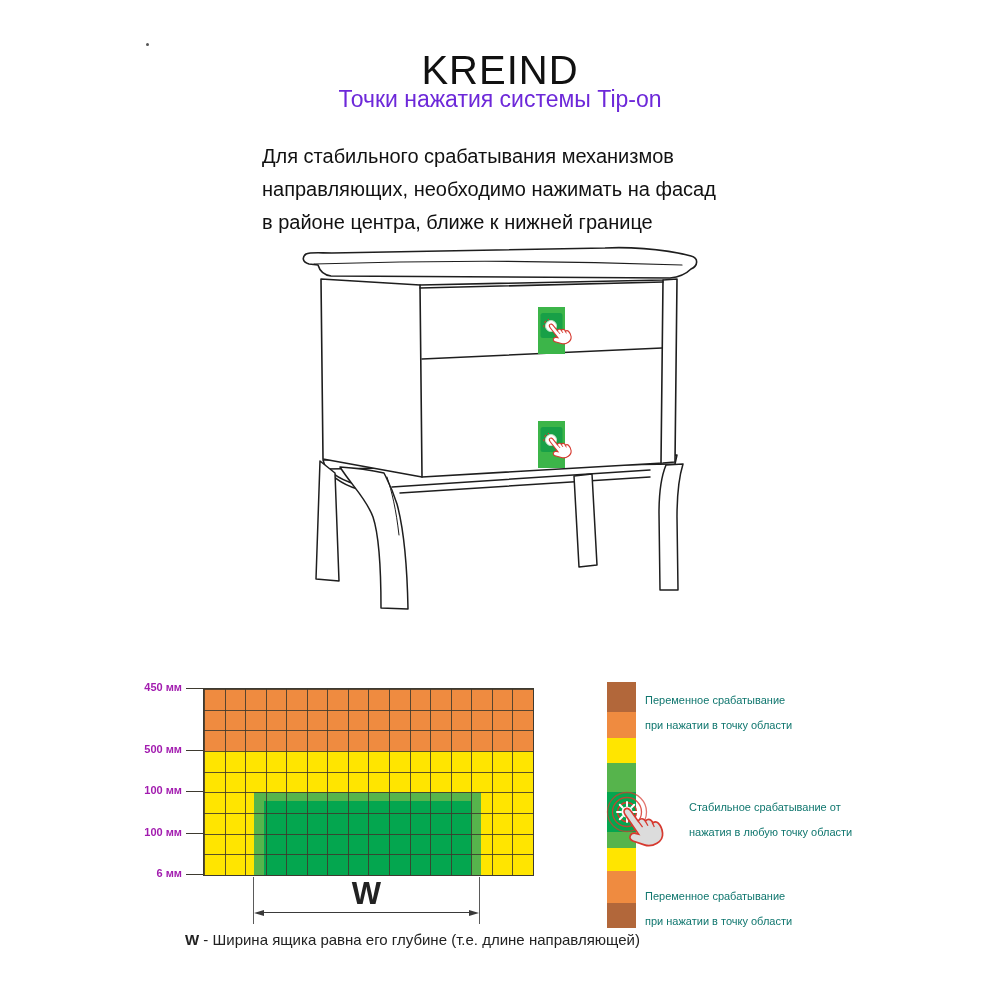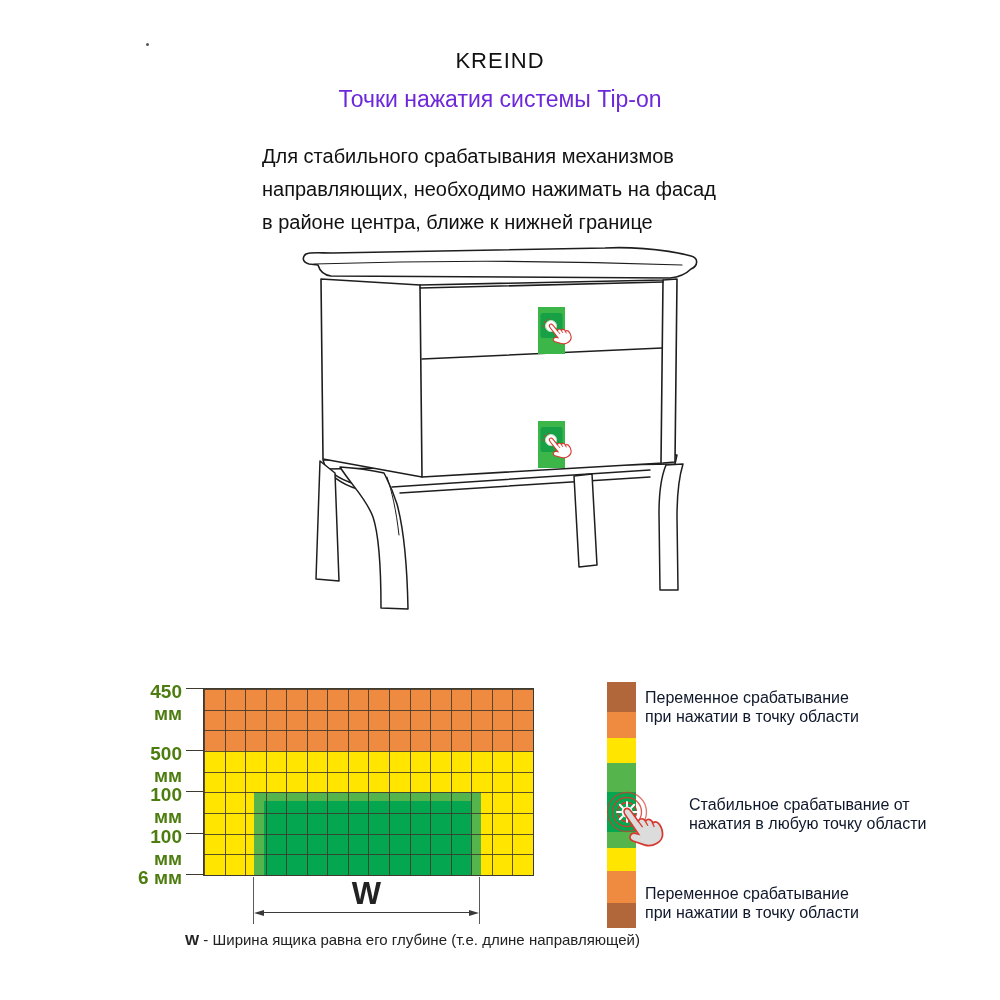--- a/index.html
+++ b/index.html
@@ -2,56 +2,56 @@
 <html><head>
 <meta charset="utf-8">
 <style>
   html,body{margin:0;padding:0;background:#fff;}
   body{width:1000px;height:1000px;position:relative;overflow:hidden;
        font-family:"Liberation Sans","DejaVu Sans",sans-serif;color:#1c1c1c;}
   .abs{position:absolute;}
   .prewrap{white-space:pre-line;}
 
   
-  #title{top:48px;left:0;width:1000px;text-align:center;font-size:22px;letter-spacing:1px;color:#111;}
+  #title{top:48px;left:0;width:1000px;text-align:center;font-size:40px;letter-spacing:1px;color:#111;}
   #subtitle{top:86px;left:0;width:1000px;text-align:center;font-size:23px;color:#6d28d9;}
   #intro{top:140px;left:262px;width:500px;font-size:20px;line-height:33px;color:#111;}
   #speck{top:43px;left:146px;width:3px;height:3px;background:#555;border-radius:50%;}
 
   
   #furniture{top:245px;left:230px;width:520px;height:380px;}
 
   
   #grid{top:688px;left:203px;width:329px;height:186px;border:1px solid #3e3a30;}
   #grid .zone{position:absolute;}
   #gridlines{position:absolute;inset:0;
     background-image:
       repeating-linear-gradient(to right, rgba(62,56,44,.85) 0 1px, transparent 1px 20.5625px),
       repeating-linear-gradient(to bottom, rgba(62,56,44,.85) 0 1px, transparent 1px 20.667px);}
   .tick{position:absolute;height:16px;}
   .tick .lab{position:absolute;right:22px;top:0;width:60px;text-align:right;
-             font-size:19px;font-weight:bold;color:#4d7c0f;}
+             font-size:11px;font-weight:bold;color:#a21caf;}
   .tick .dash{position:absolute;right:1px;top:7px;width:17px;height:1px;background:#3e3a30;}
 
   
   .extline{width:1.4px;background:#5a5a5a;}
   #ext-left{top:877px;left:253px;height:47px;}
   #ext-right{top:877px;left:479px;height:47px;}
   #dimline{top:912px;left:263px;width:207px;height:1.4px;background:#3a3a3a;}
   .ahead{width:0;height:0;border-top:3.4px solid transparent;border-bottom:3.4px solid transparent;}
   #ah-l{top:909.5px;left:254px;border-right:10px solid #3a3a3a;}
   #ah-r{top:909.5px;left:469px;border-left:10px solid #3a3a3a;}
   #wlabel{top:876px;left:306px;width:121px;text-align:center;font-size:31px;font-weight:bold;color:#222;}
   #caption{top:931px;left:185px;font-size:15px;color:#222;}
   #caption b{font-weight:bold;}
 
   
   #legendbar{top:682px;left:607px;width:29px;}
   #legendbar .seg{width:100%;}
-  .leglab{font-size:16px;line-height:19px;color:#0f172a;}
+  .leglab{font-size:11px;line-height:25px;color:#0f766e;}
   #leglab1{top:688px;left:645px;}
   #leglab2{top:795px;left:689px;}
   #leglab3{top:884px;left:645px;}
   #legicon{top:774px;left:592px;width:82px;height:84px;}
 </style>
 </head>
 <body>
 
 <div class="abs" id="speck"></div>
 

